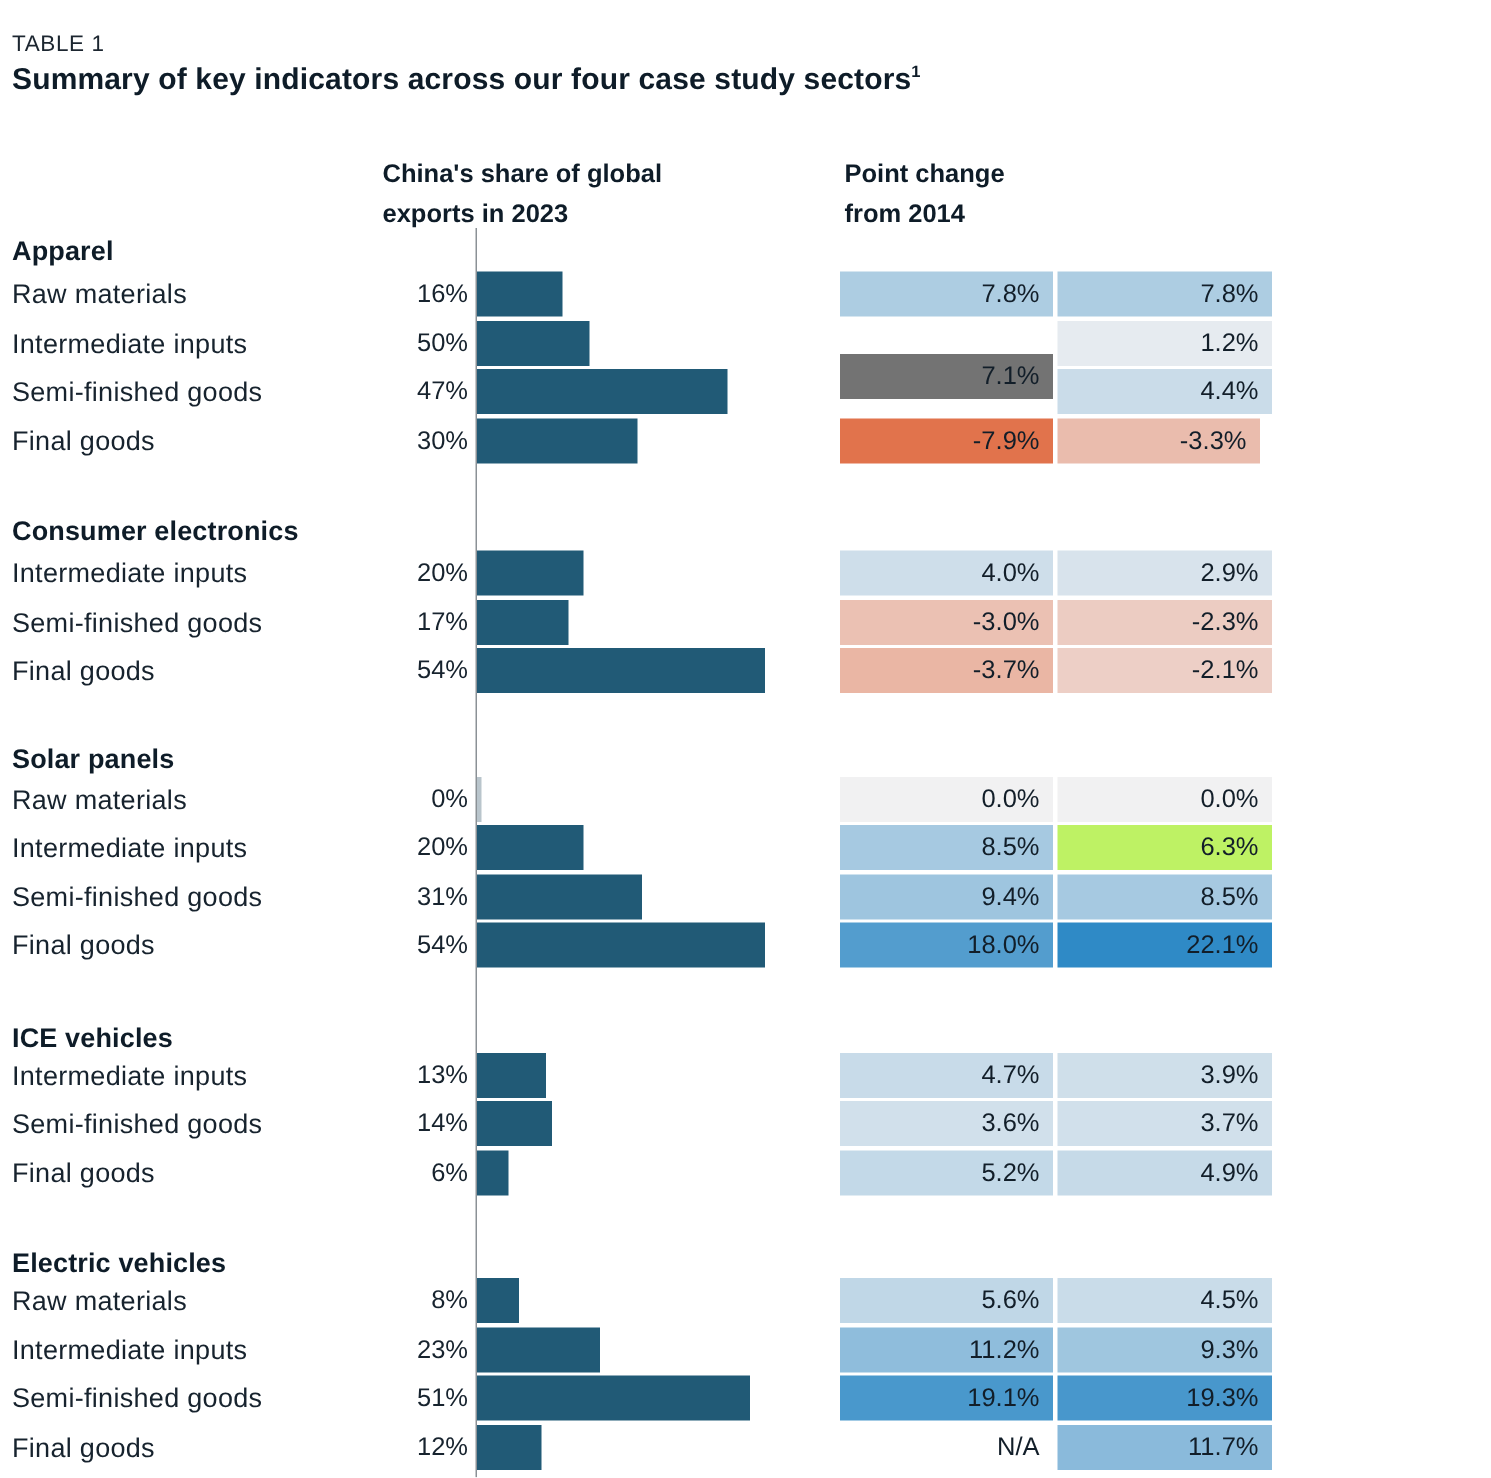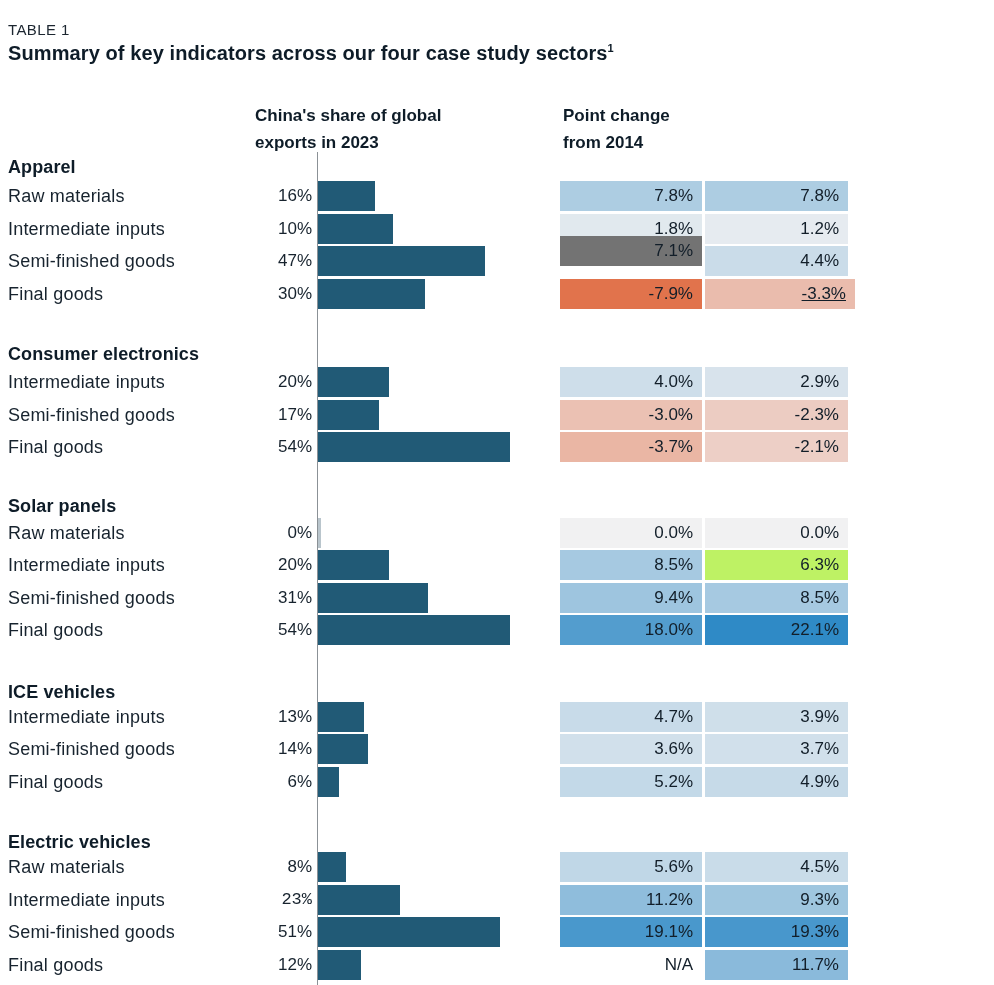--- a/index.html
+++ b/index.html
@@ -122,34 +122,33 @@
   <div class="axis-line"></div>
 
   <div id="rows-layer">
       <div class="section-header" style="top: 154px;">Apparel</div>
       <div class="row-label" style="top: 181px;">Raw materials</div>
       <div class="share-label" style="top: 181px;">16%</div>
       <div class="bar" style="top: 181px; width: 57px; background: rgb(33, 90, 118);"></div>
       <div class="heat-cell" style="top: 181px; left: 560px; width: 142px; background: rgb(173, 205, 226);">7.8%</div>
       <div class="heat-cell" style="top: 181px; left: 705px; width: 143px; background: rgb(173, 205, 226);">7.8%</div>
       <div class="row-label" style="top: 213.6px;">Intermediate inputs</div>
-      <div class="share-label" style="top: 213.6px;">10%</div>
+      <div class="share-label" style="top: 213.6px;">50%</div>
       <div class="bar" style="top: 213.6px; width: 75px; background: rgb(33, 90, 118);"></div>
-      <div class="heat-cell" style="top: 213.6px; left: 560px; width: 142px; background: rgb(225, 233, 238);">1.8%</div>
       <div class="heat-cell" style="top: 213.6px; left: 705px; width: 143px; background: rgb(230, 235, 240);">1.2%</div>
       <div class="row-label" style="top: 246.2px;">Semi-finished goods</div>
       <div class="share-label" style="top: 246.2px;">47%</div>
       <div class="bar" style="top: 246.2px; width: 167px; background: rgb(33, 90, 118);"></div>
       <div class="heat-cell" style="top: 236px; left: 560px; width: 142px; background: #737373;">7.1%</div>
       <div class="heat-cell" style="top: 246.2px; left: 705px; width: 143px; background: rgb(202, 220, 233);">4.4%</div>
       <div class="row-label" style="top: 278.8px;">Final goods</div>
       <div class="share-label" style="top: 278.8px;">30%</div>
       <div class="bar" style="top: 278.8px; width: 107px; background: rgb(33, 90, 118);"></div>
       <div class="heat-cell" style="top: 278.8px; left: 560px; width: 142px; background: rgb(225, 115, 76);">-7.9%</div>
-      <div class="heat-cell" style="top: 278.8px; left: 705px; width: 150px; background: rgb(234, 188, 173); text-decoration: underline;">-3.3%</div>
+      <div class="heat-cell" style="top: 278.8px; left: 705px; width: 135px; background: rgb(234, 188, 173);">-3.3%</div>
       <div class="section-header" style="top: 341px;">Consumer electronics</div>
       <div class="row-label" style="top: 367px;">Intermediate inputs</div>
       <div class="share-label" style="top: 367px;">20%</div>
       <div class="bar" style="top: 367px; width: 71px; background: rgb(33, 90, 118);"></div>
       <div class="heat-cell" style="top: 367px; left: 560px; width: 142px; background: rgb(206, 222, 234);">4.0%</div>
       <div class="heat-cell" style="top: 367px; left: 705px; width: 143px; background: rgb(216, 227, 236);">2.9%</div>
       <div class="row-label" style="top: 399.6px;">Semi-finished goods</div>
       <div class="share-label" style="top: 399.6px;">17%</div>
       <div class="bar" style="top: 399.6px; width: 61px; background: rgb(33, 90, 118);"></div>
       <div class="heat-cell" style="top: 399.6px; left: 560px; width: 142px; background: rgb(235, 193, 179);">-3.0%</div>
@@ -196,21 +195,21 @@
       <div class="bar" style="top: 766.7px; width: 21px; background: rgb(33, 90, 118);"></div>
       <div class="heat-cell" style="top: 766.7px; left: 560px; width: 142px; background: rgb(195, 217, 232);">5.2%</div>
       <div class="heat-cell" style="top: 766.7px; left: 705px; width: 143px; background: rgb(198, 218, 232);">4.9%</div>
       <div class="section-header" style="top: 829px;">Electric vehicles</div>
       <div class="row-label" style="top: 852px;">Raw materials</div>
       <div class="share-label" style="top: 852px;">8%</div>
       <div class="bar" style="top: 852px; width: 28px; background: rgb(33, 90, 118);"></div>
       <div class="heat-cell" style="top: 852px; left: 560px; width: 142px; background: rgb(192, 215, 231);">5.6%</div>
       <div class="heat-cell" style="top: 852px; left: 705px; width: 143px; background: rgb(201, 220, 233);">4.5%</div>
       <div class="row-label" style="top: 884.6px;">Intermediate inputs</div>
-      <div class="share-label" style="top: 884.6px; font-family: Liberation Mono, monospace;">23%</div>
+      <div class="share-label" style="top: 884.6px;">23%</div>
       <div class="bar" style="top: 884.6px; width: 82px; background: rgb(33, 90, 118);"></div>
       <div class="heat-cell" style="top: 884.6px; left: 560px; width: 142px; background: rgb(143, 189, 220);">11.2%</div>
       <div class="heat-cell" style="top: 884.6px; left: 705px; width: 143px; background: rgb(159, 198, 223);">9.3%</div>
       <div class="row-label" style="top: 917.2px;">Semi-finished goods</div>
       <div class="share-label" style="top: 917.2px;">51%</div>
       <div class="bar" style="top: 917.2px; width: 182px; background: rgb(33, 90, 118);"></div>
       <div class="heat-cell" style="top: 917.2px; left: 560px; width: 142px; background: rgb(73, 152, 204);">19.1%</div>
       <div class="heat-cell" style="top: 917.2px; left: 705px; width: 143px; background: rgb(72, 151, 204);">19.3%</div>
       <div class="row-label" style="top: 949.8px;">Final goods</div>
       <div class="share-label" style="top: 949.8px;">12%</div>

